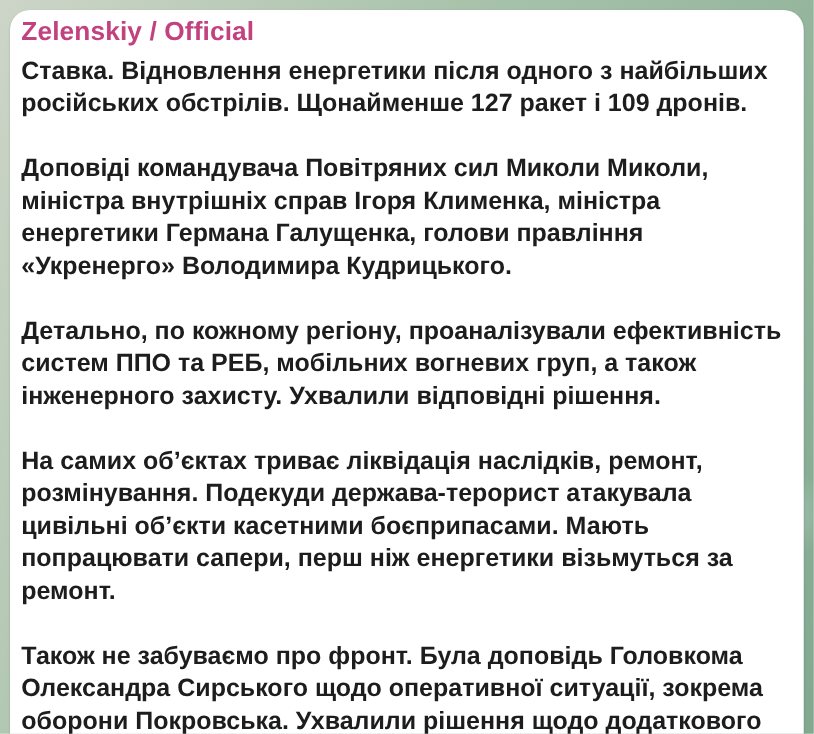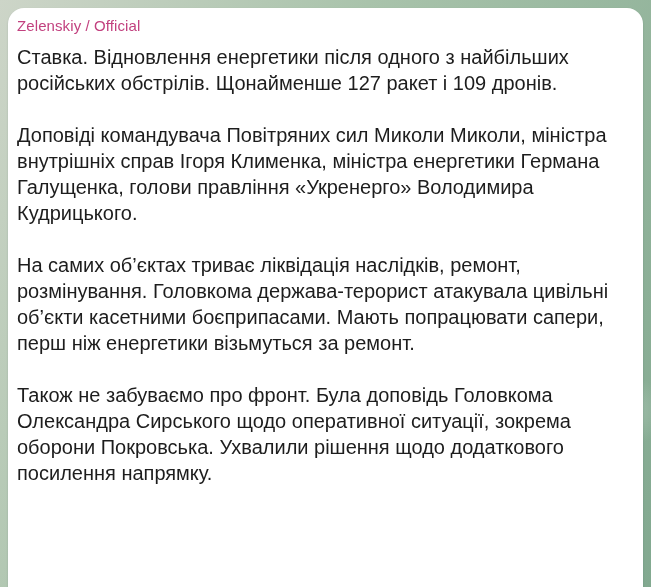--- a/index.html
+++ b/index.html
@@ -30,44 +30,46 @@
     top: 8px;
     width: 635px;
     height: 640px; 
     background: var(--bubble-bg);
     border-radius: 16px;
     box-shadow: 0 1px 2px rgba(16, 35, 47, 0.18);
     padding: 6px 14px 12px 9px;
   }
   .channel-name {
     color: var(--channel-name);
-    font-size: 15px;
-    font-weight: 400;
+    font-size: 21px;
+    font-weight: 700;
     line-height: 24px;
     margin-bottom: 6px;
     cursor: pointer;
     letter-spacing: 0.1px;
   }
   .message-text {
     color: var(--body-text);
     font-size: 20px;
     line-height: 26px;
     max-width: 612px;
   }
   .message-text p {
     margin: 0 0 26px 0;
+    font-weight: bold;
   }
   .message-text p:last-child {
     margin-bottom: 0;
   }
 </style>
 </head>
 <body>
 
 <div class="bubble">
   <div class="channel-name">Zelenskiy / Official</div>
   <div class="message-text">
     <p>Ставка. Відновлення енергетики після одного з найбільших російських обстрілів. Щонайменше 127 ракет і 109 дронів.</p>
     <p>Доповіді командувача Повітряних сил Миколи Миколи, міністра внутрішніх справ Ігоря Клименка, міністра енергетики Германа Галущенка, голови правління «Укренерго» Володимира Кудрицького.</p>
-    <p>На самих об’єктах триває ліквідація наслідків, ремонт, розмінування. Головкома держава-терорист атакувала цивільні об’єкти касетними боєприпасами. Мають попрацювати сапери, перш ніж енергетики візьмуться за ремонт.</p>
+    <p>Детально, по кожному регіону, проаналізували ефективність систем ППО та РЕБ, мобільних вогневих груп, а також інженерного захисту. Ухвалили відповідні рішення.</p>
+    <p>На самих об’єктах триває ліквідація наслідків, ремонт, розмінування. Подекуди держава-терорист атакувала цивільні об’єкти касетними боєприпасами. Мають попрацювати сапери, перш ніж енергетики візьмуться за ремонт.</p>
     <p>Також не забуваємо про фронт. Була доповідь Головкома Олександра Сирського щодо оперативної ситуації, зокрема оборони Покровська. Ухвалили рішення щодо додаткового посилення напрямку.</p>
   </div>
 </div>
 
 </body></html>

